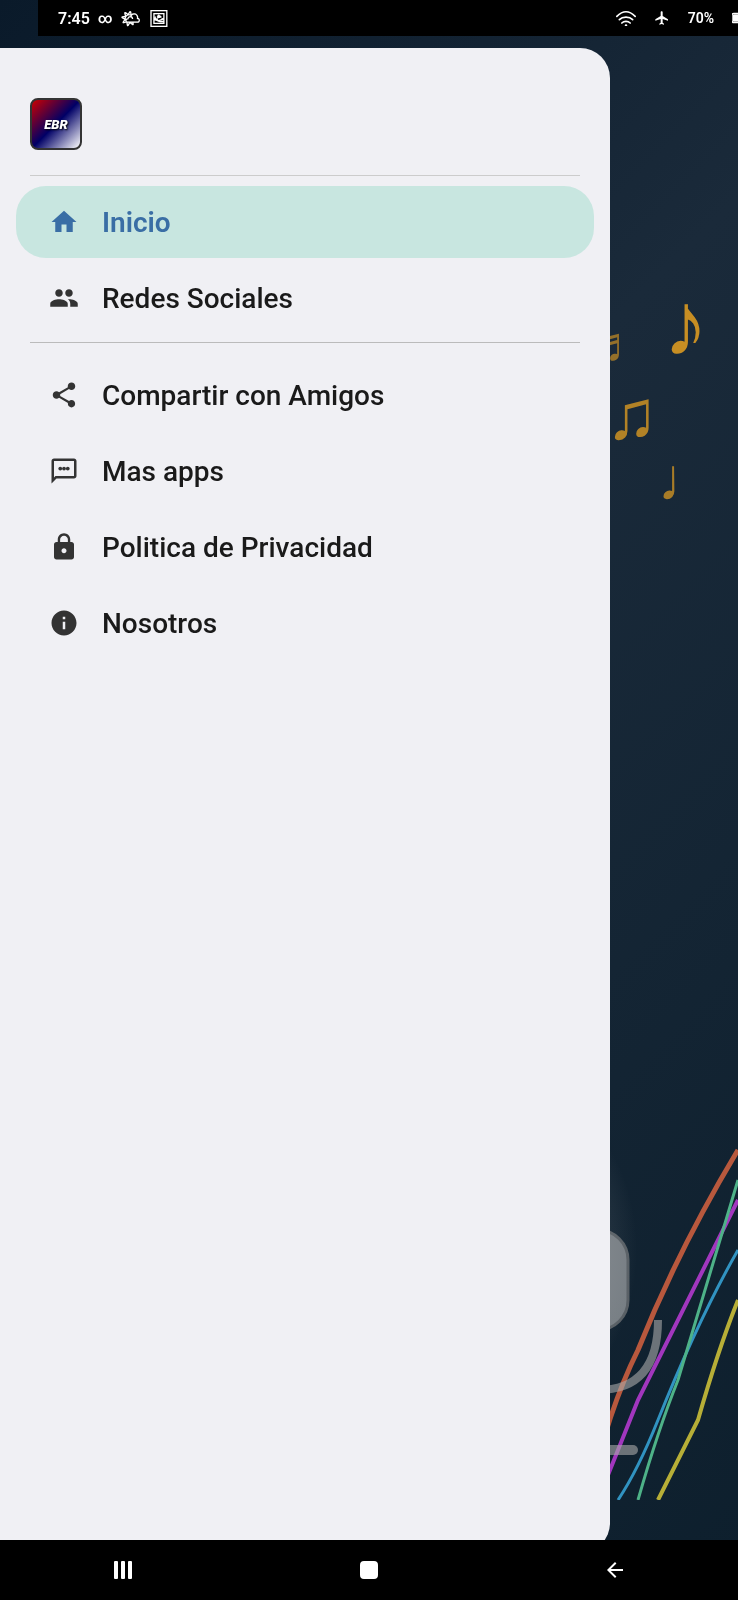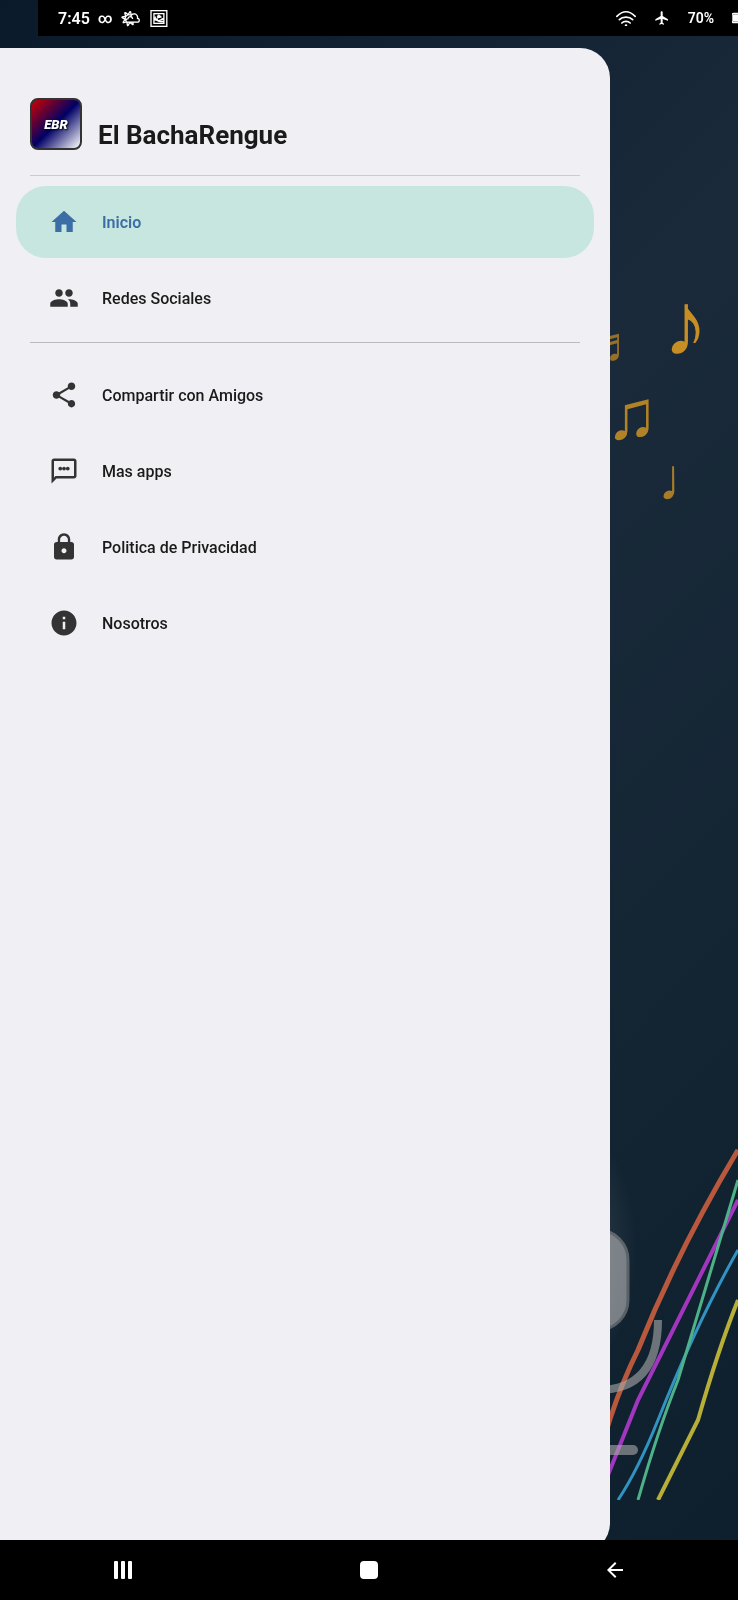--- a/index.html
+++ b/index.html
@@ -159,21 +159,21 @@
       align-items: center;
       justify-content: center;
       font-size: 26px;
     }
 
     .nav-item.active .nav-item-icon {
       color: #3a6ea5;
     }
 
     .nav-item-label {
-      font-size: 16px;
+      font-size: 28px;
       font-weight: 500;
       color: #1a1a1a;
     }
 
     .nav-item.active .nav-item-label {
       color: #3a6ea5;
       font-weight: 600;
     }
 
     .nav-divider {
@@ -276,21 +276,20 @@
     </svg>
   </div>
 </div>
 
 <div class="drawer">
 
   <div class="app-header">
     <div class="app-logo">
       <span class="app-logo-text">EBR</span>
     </div>
-    <span class="app-title">El BachaRengue</span>
   </div>
 
   <div class="header-divider"></div>
 
   <div class="nav-item active">
     <div class="nav-item-icon icon-home">
       <svg width="30" height="30" viewBox="0 0 24 24">
         <path d="M10 20v-6h4v6h5v-8h3L12 3 2 12h3v8z"></path>
       </svg>
     </div>

